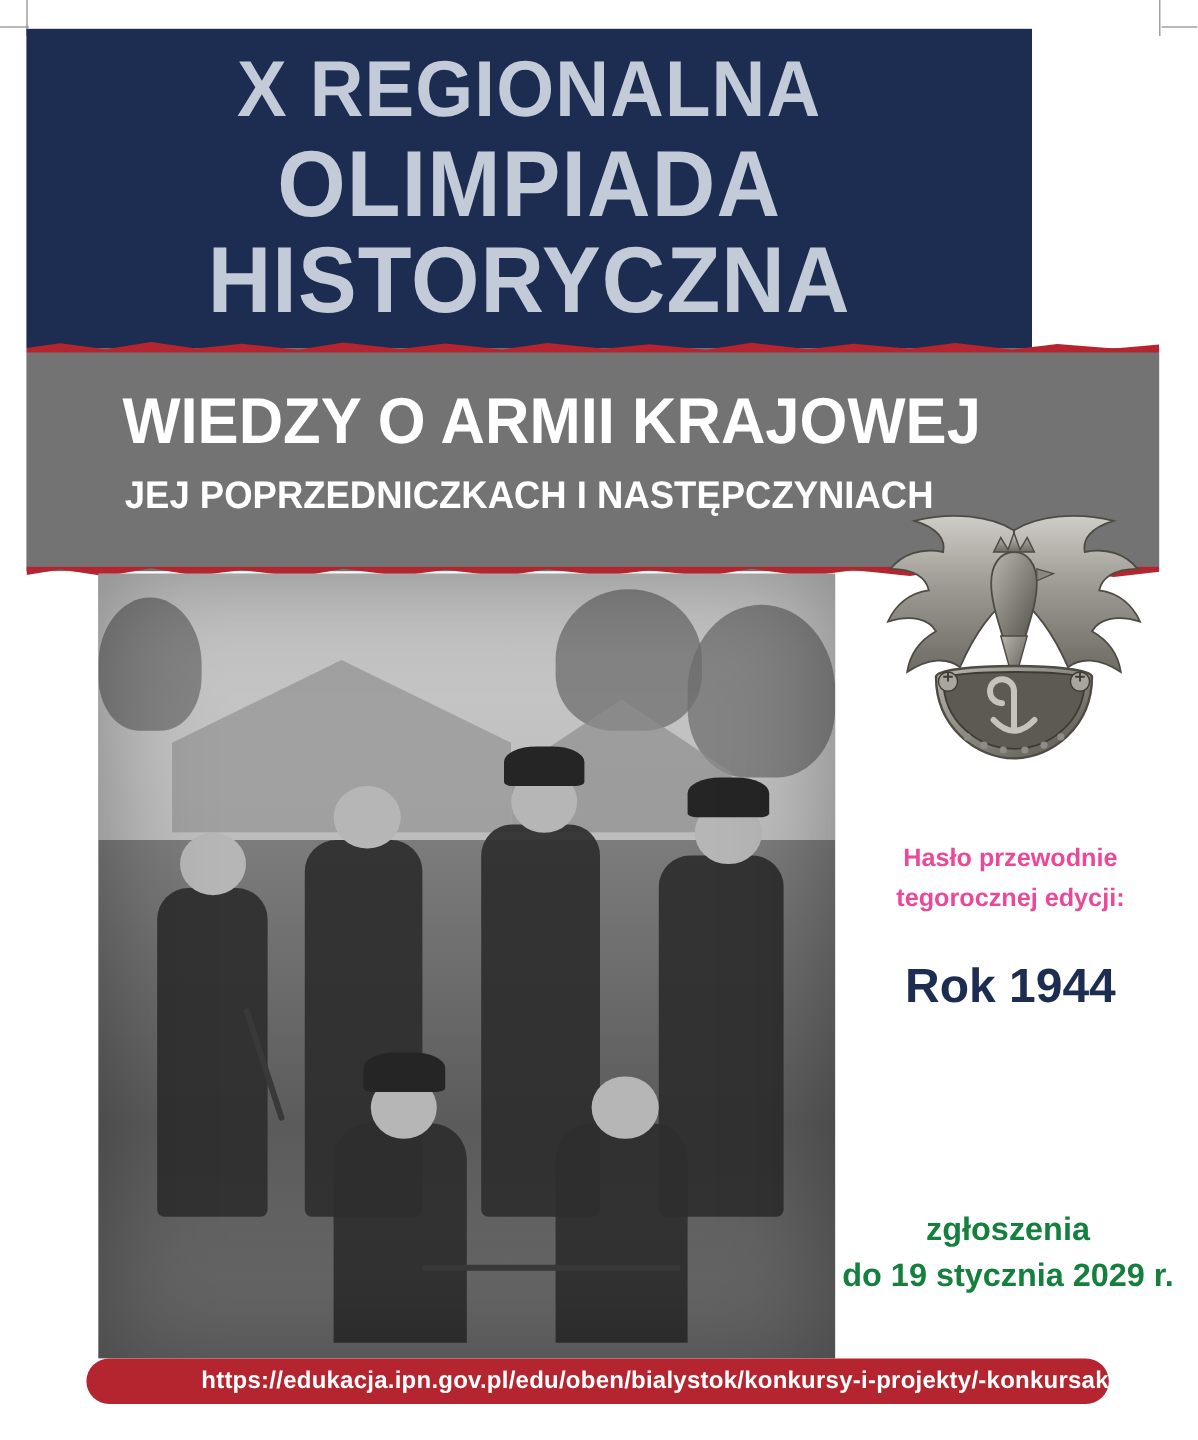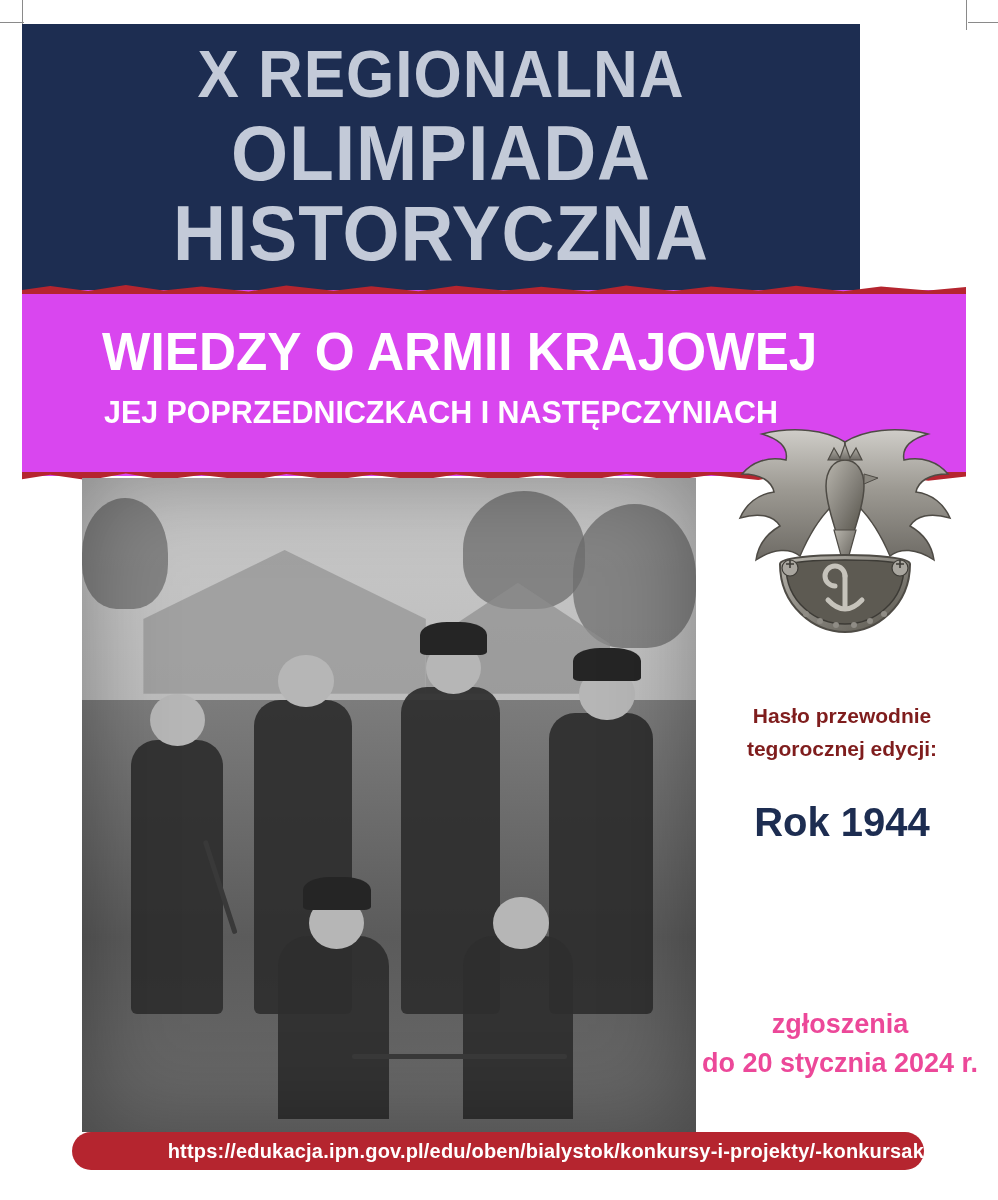--- a/index.html
+++ b/index.html
@@ -57,21 +57,21 @@
   .header-line-1 { font-size: 66px; margin-bottom: 6px; }
   .header-line-2 { font-size: 78px; }
 
   
   .red-band {
     position: absolute;
     left: 22px;
     top: 290px;
     width: 944px;
     height: 186px;
-    background: #d946ef;
+    background: #737373;
   }
   .red-band::before {
     
     content: "";
     position: absolute;
     left: 0; top: -6px;
     width: 100%; height: 10px;
     background: #b5252f;
     clip-path: polygon(0 60%, 3% 20%, 7% 70%, 11% 10%, 15% 65%, 19% 25%, 24% 75%,
       28% 15%, 33% 68%, 37% 22%, 42% 72%, 46% 18%, 51% 66%, 55% 28%, 60% 74%,
@@ -199,42 +199,42 @@
     height: 256px;
   }
 
   
   .motto-label {
     position: absolute;
     left: 716px;
     top: 700px;
     width: 252px;
     text-align: center;
-    color: #7f1d1d;
+    color: #ec4899;
     font-size: 21px;
     font-weight: bold;
     line-height: 1.55;
   }
   .motto-value {
     position: absolute;
     left: 716px;
     top: 800px;
     width: 252px;
     text-align: center;
     color: #1d2d51;
     font-size: 40px;
     font-weight: bold;
   }
   .deadline {
     position: absolute;
     left: 700px;
     top: 1005px;
     width: 280px;
     text-align: center;
-    color: #ec4899;
+    color: #15803d;
     font-size: 27px;
     font-weight: bold;
     line-height: 1.45;
   }
 
   
   .url-bar {
     position: absolute;
     left: 72px;
     top: 1132px;
@@ -360,18 +360,18 @@
 </div>
 
 <div class="motto-label">
   <div>Hasło przewodnie</div>
   <div>tegorocznej edycji:</div>
 </div>
 <div class="motto-value">Rok 1944</div>
 
 <div class="deadline">
   <div>zgłoszenia</div>
-  <div>do 20 stycznia 2024 r.</div>
+  <div>do 19 stycznia 2029 r.</div>
 </div>
 
 <div class="url-bar">
   <span class="url-text">https://edukacja.ipn.gov.pl/edu/oben/bialystok/konkursy-i-projekty/-konkursak</span>
 </div>
 
 </body></html>

